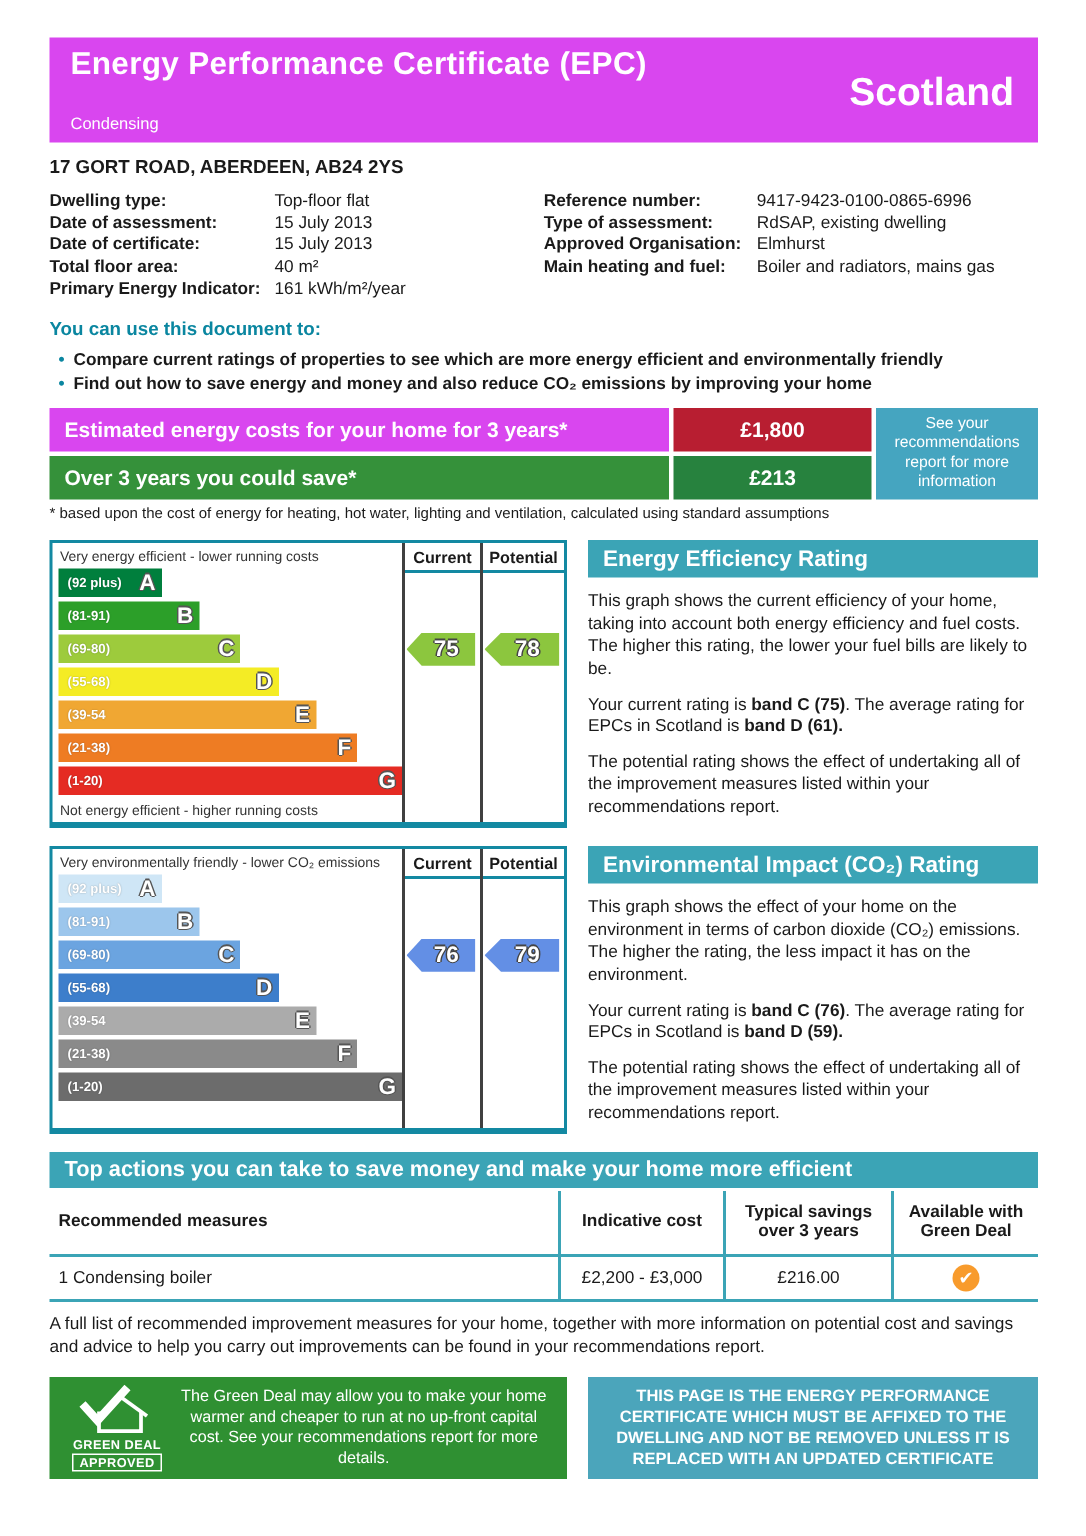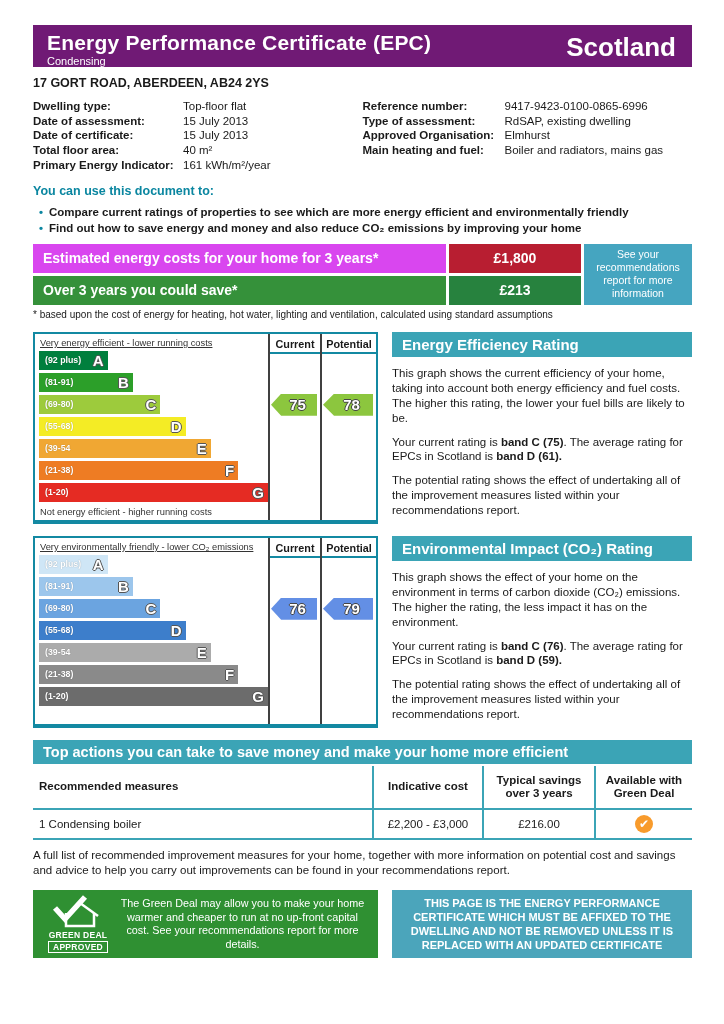--- a/index.html
+++ b/index.html
@@ -1,21 +1,21 @@
 <!DOCTYPE html>
 <html><head>
 <meta charset="utf-8">
 <style>
   * { box-sizing: border-box; margin: 0; padding: 0; }
   body { background:#ffffff; font-family:"Liberation Sans","DejaVu Sans",sans-serif; color:#1a1a1a; }
   .page { position:relative; width:724px; height:1024px; background:#fff; overflow:hidden; }
   .content { position:absolute; left:33px; top:25px; width:659px; }
 
   
-  .epc-header { background:#701a75; color:#fff; height:42px; display:flex; justify-content:space-between; padding:6px 14px 4px 14px; }
+  .epc-header { background:#d946ef; color:#fff; height:70px; display:flex; justify-content:space-between; padding:6px 14px 4px 14px; }
   .epc-header .left { display:flex; flex-direction:column; justify-content:space-between; }
   .epc-title { font-size:21px; font-weight:bold; letter-spacing:0.2px; }
   .epc-subtitle { font-size:11px; padding-bottom:2px; }
   .region { font-size:26px; font-weight:bold; align-self:center; padding-right:2px; }
 
   .address { margin-top:9px; font-weight:bold; font-size:12.5px; }
 
   
   .details { margin-top:9px; display:flex; gap:0; }
   .details .col { flex:1; }
@@ -34,21 +34,21 @@
   .cost-label { color:#fff; font-weight:bold; font-size:14px; display:flex; align-items:center; padding-left:10px; }
   .cost-value { color:#fff; font-weight:bold; font-size:14px; display:flex; align-items:center; justify-content:center; }
   .info-box { grid-column:3; grid-row:1 / 3; background:#45a5c0; color:#fff; font-size:10.5px; line-height:1.25; display:flex; align-items:center; justify-content:center; text-align:center; padding:2px 8px; }
   .footnote { margin-top:4px; font-size:10px; }
 
   
   .ratings-row { margin-top:12px; display:flex; gap:14px; }
   .chart-box { position:relative; width:345px; height:192px; border:2px solid #1389a2; border-bottom-width:4px; display:flex; flex:0 0 345px; background:#fff; }
   .col-bands { flex:1; display:flex; flex-direction:column; overflow:hidden; }
   .cap { font-size:9.3px; color:#333; }
-  .cap.top { padding:4px 2px 2px 5px;text-decoration:underline; }
+  .cap.top { padding:4px 2px 2px 5px; }
   .cap.bottom { padding:2px 2px 3px 5px; }
   .bands { flex:1; padding:1px 0 0 4px; }
   .band-row { height:19px; margin-bottom:3px; position:relative; display:flex; align-items:center; }
   .band-bar { height:19px; position:relative; display:flex; align-items:center; }
   .band-range { font-size:8.8px; font-weight:bold; color:#fff; padding-left:6px; white-space:nowrap; text-shadow:0 0 1px rgba(0,0,0,0.35); }
   .band-letter { position:absolute; right:4px; top:0; font-size:15px; font-weight:bold; color:#fff; line-height:19px;
     text-shadow:1px 0 0 #555,-1px 0 0 #555,0 1px 0 #555,0 -1px 0 #555; }
   .rating-col { display:flex; flex-direction:column; border-left:2px solid #404040; }
   .rating-col.current { width:52px; flex:0 0 52px; }
   .rating-col.potential { width:56px; flex:0 0 56px; }

